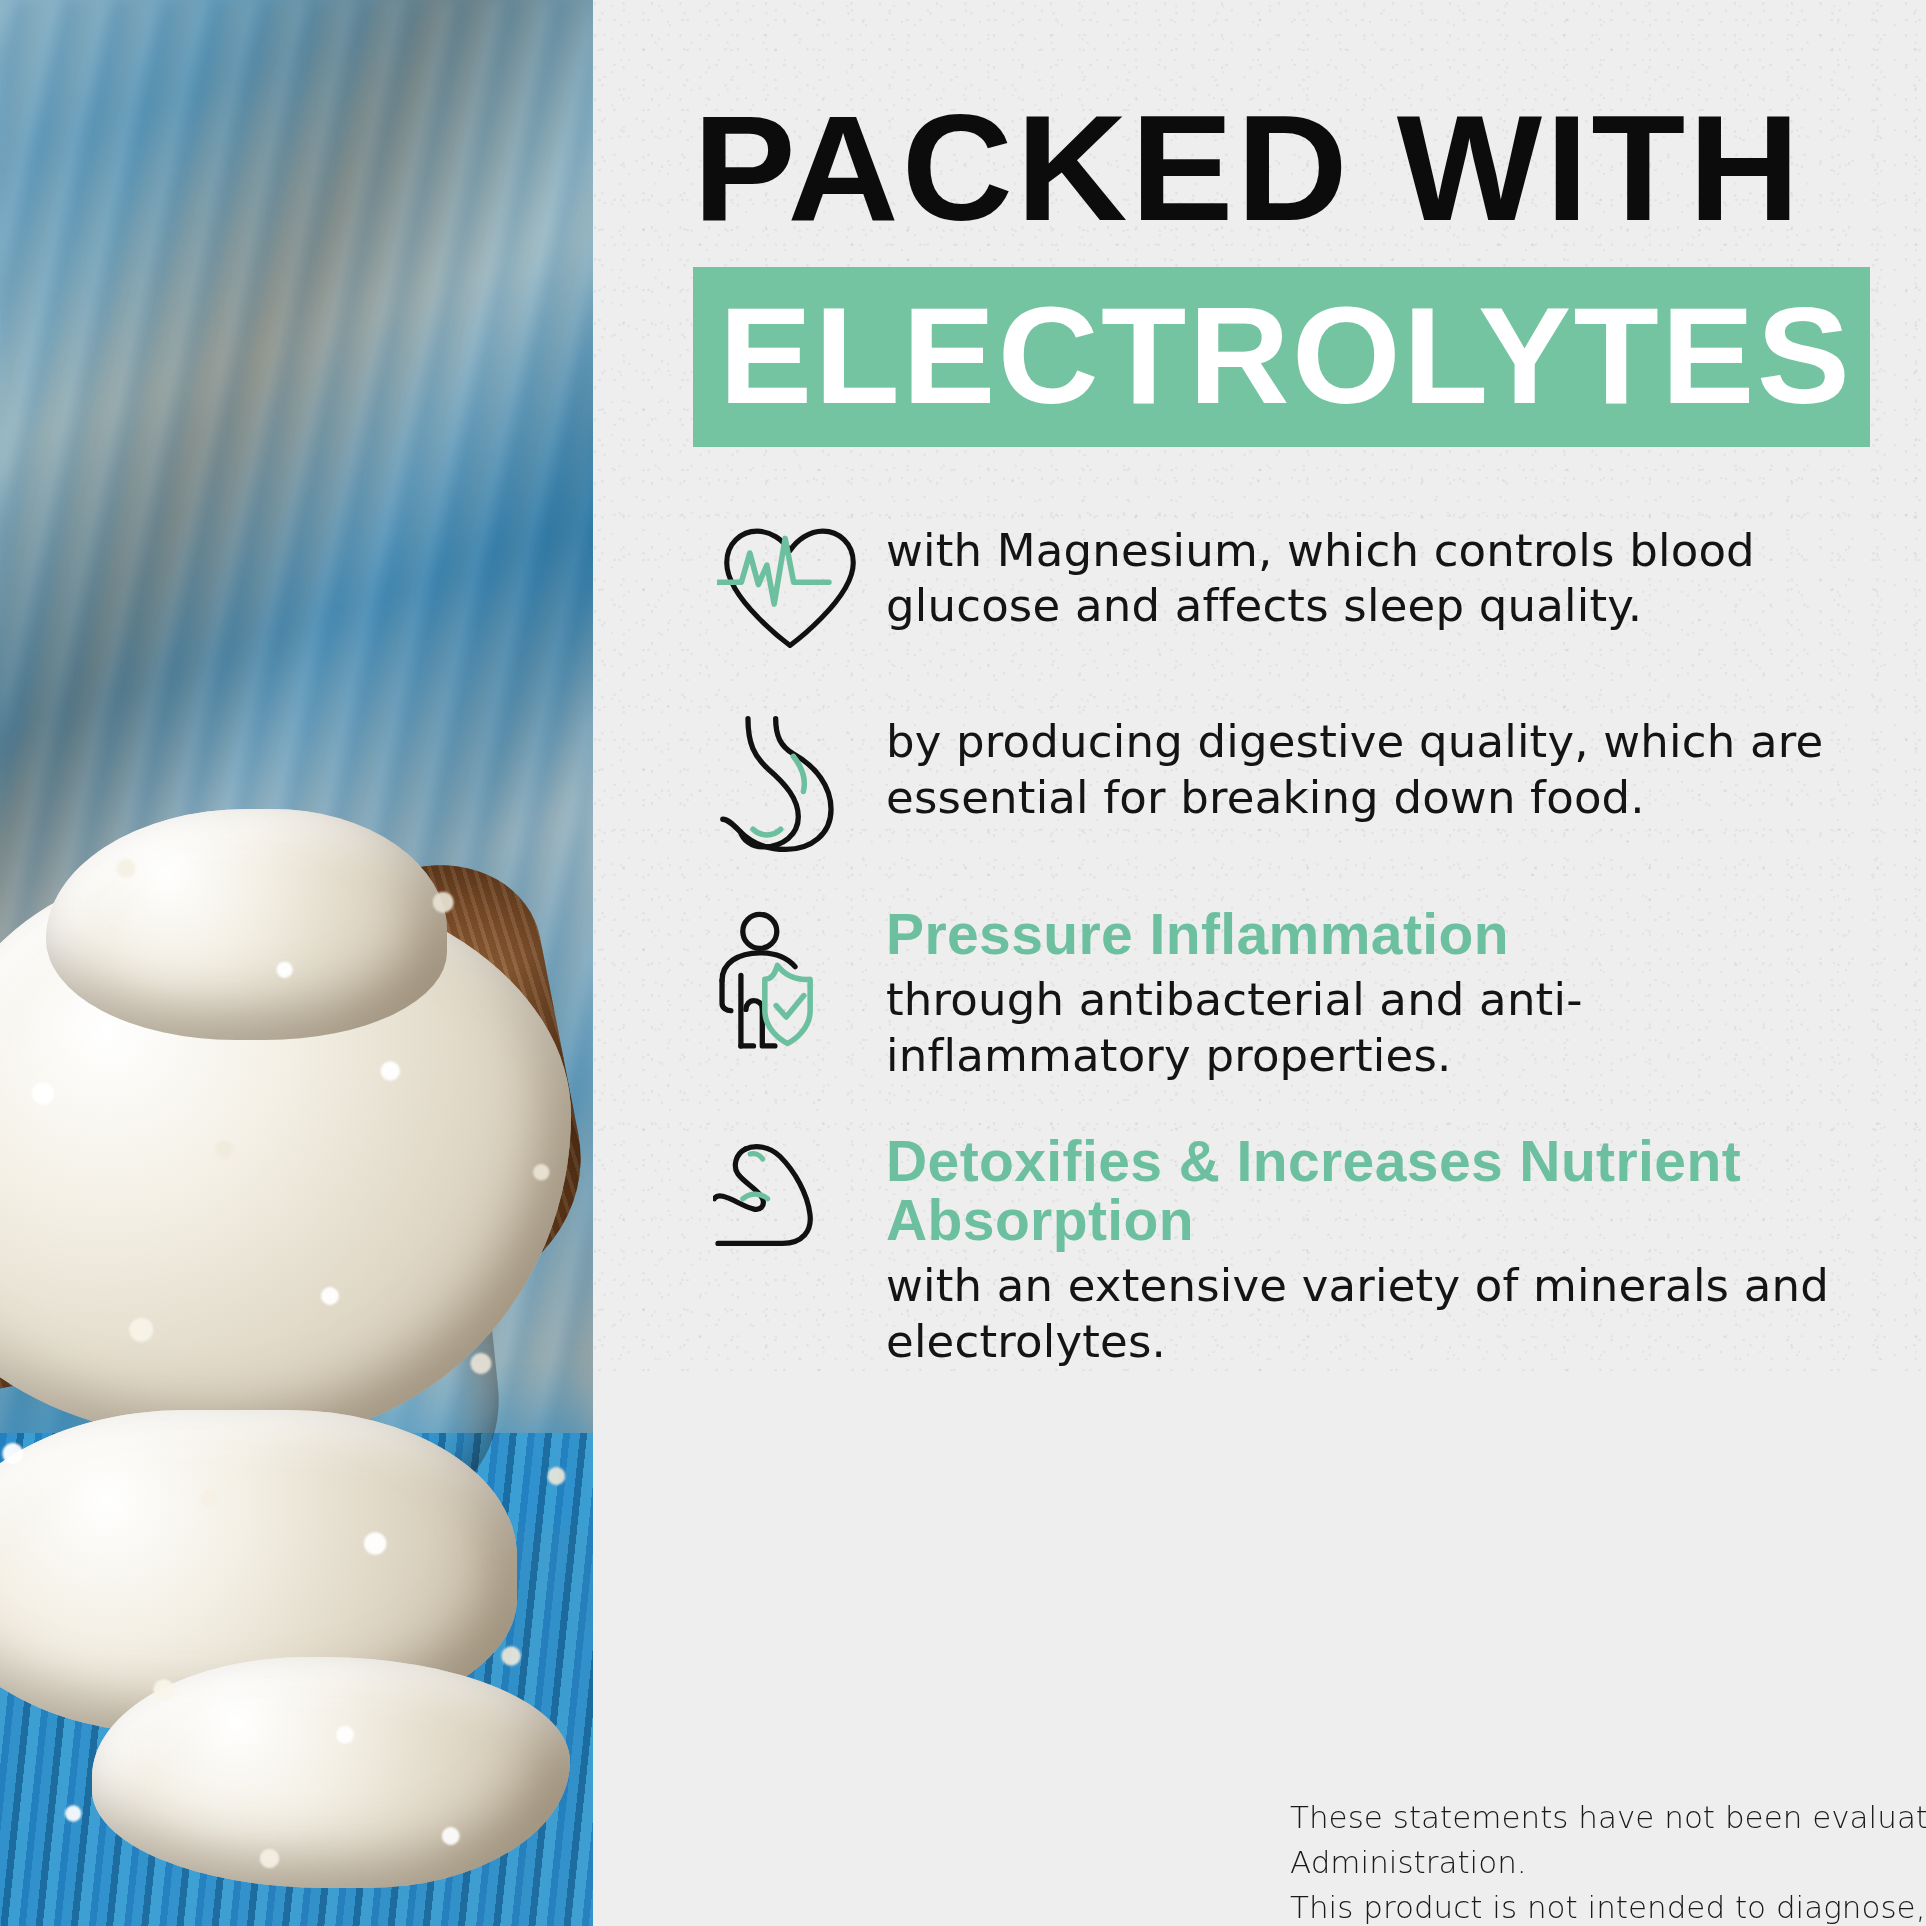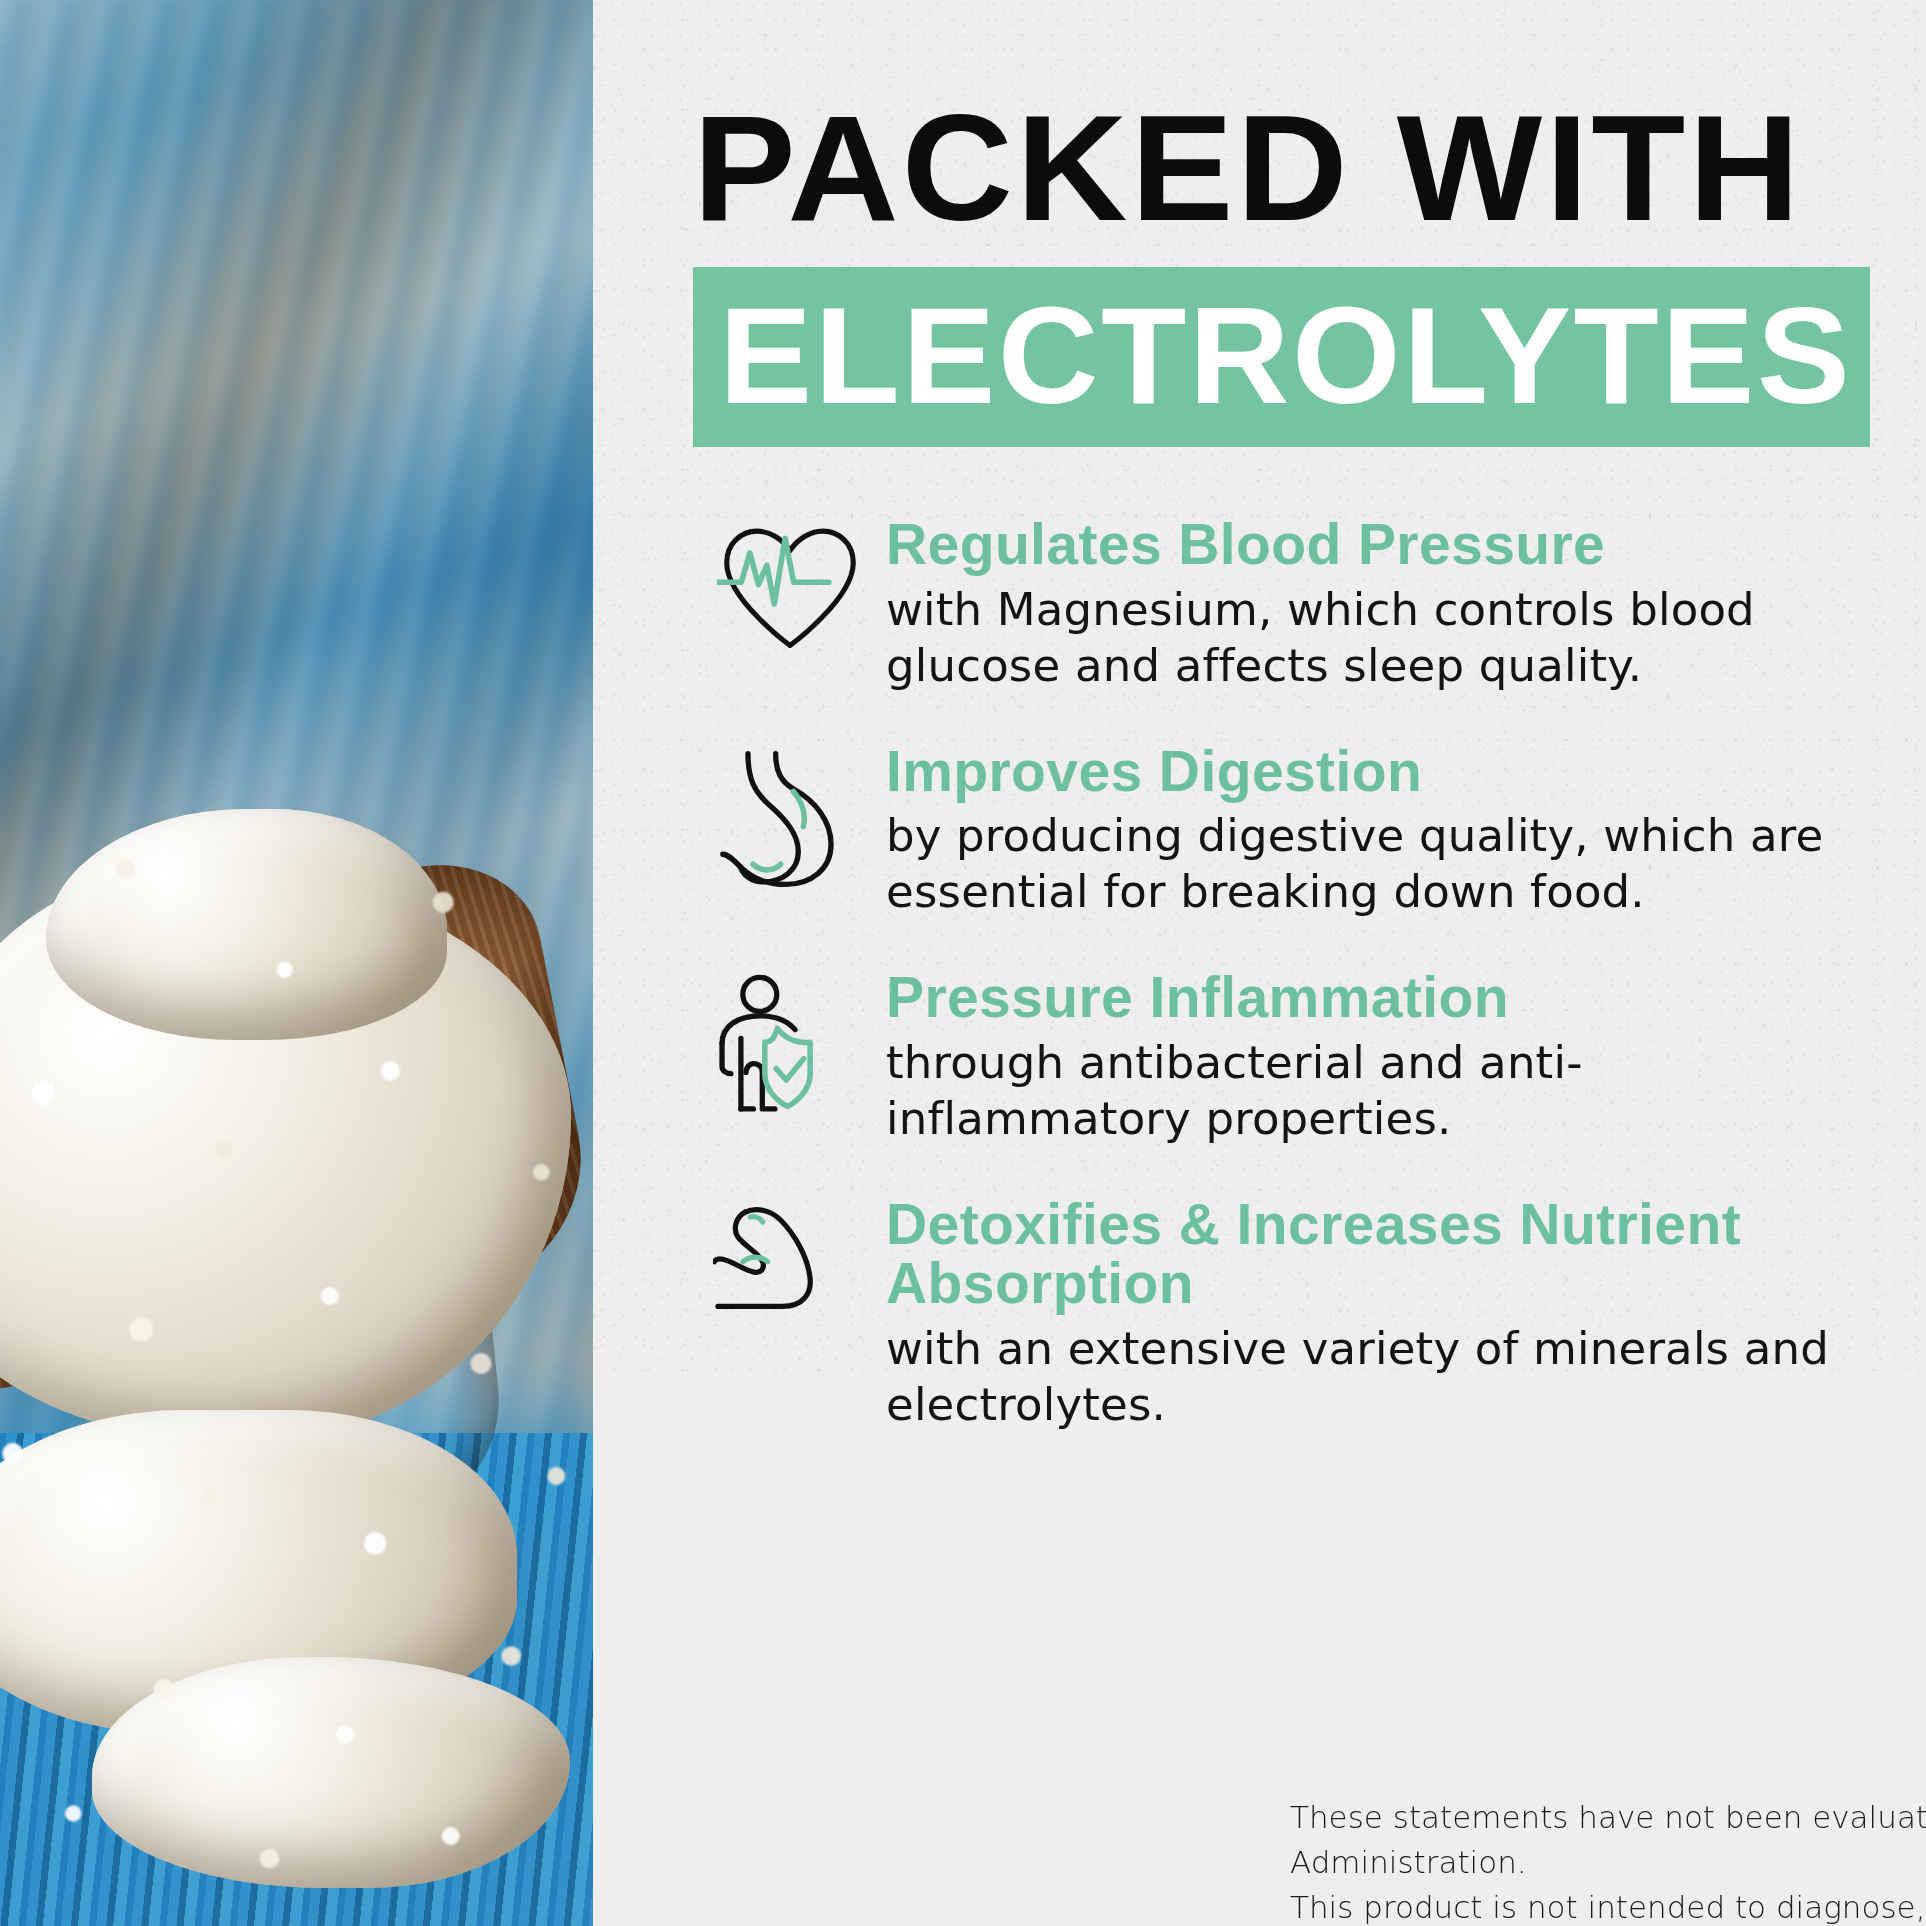--- a/index.html
+++ b/index.html
@@ -308,36 +308,34 @@
       <div class="benefits">
 
         <div class="benefit">
           <div class="benefit-icon">
             <svg width="146" height="139" viewBox="0 0 120 112">
               <path d="M60 102 C60 102 8 64 8 34 C8 18 20 8 33 8 C44 8 54 15 60 24 C66 15 76 8 87 8 C100 8 112 18 112 34 C112 64 60 102 60 102 Z" fill="none" stroke="#111111" stroke-width="4.2" stroke-linejoin="round"></path>
               <path d="M0 50 L20 50 L27 26 L34 52 L41 36 L47 68 L56 14 L63 50 L92 50" fill="none" stroke="#6cc0a0" stroke-width="4.6" stroke-linecap="round" stroke-linejoin="round"></path>
             </svg>
           </div>
           <div class="benefit-body">
-            <h2 class="benefit-title">Regulates Blood Pressure</h2>
             <p class="benefit-text">with Magnesium, which controls blood glucose and affects sleep quality.</p>
           </div>
         </div>
 
         <div class="benefit">
           <div class="benefit-icon">
             <svg width="139" height="146" viewBox="0 0 110 116">
               <path d="M22 6 C22 26 27 36 38 46 C52 58 62 70 62 84 C62 98 50 108 34 108 C24 108 18 102 16 96" fill="none" stroke="#111111" stroke-width="4.2" stroke-linecap="round"></path>
               <path d="M44 6 C44 20 48 28 58 34 C76 44 88 60 88 78 C88 98 72 110 52 110 C36 110 24 104 16 96 C10 90 6 86 2 86" fill="none" stroke="#111111" stroke-width="4.2" stroke-linecap="round" stroke-linejoin="round"></path>
               <path d="M58 36 C66 46 68 56 66 64" fill="none" stroke="#6cc0a0" stroke-width="4.4" stroke-linecap="round"></path>
               <path d="M26 94 C32 100 42 100 48 94" fill="none" stroke="#6cc0a0" stroke-width="4.4" stroke-linecap="round"></path>
             </svg>
           </div>
           <div class="benefit-body">
-            <h2 class="benefit-title">Improves Digestion</h2>
             <p class="benefit-text">by producing digestive quality, which are essential for breaking down food.</p>
           </div>
         </div>
 
         <div class="benefit">
           <div class="benefit-icon">
             <svg width="146" height="146" viewBox="0 0 116 116">
               <circle cx="34" cy="17" r="13.5" fill="none" stroke="#111111" stroke-width="4.2"></circle>
               <path d="M4 56 C4 42 17 34 34 34 C46 34 56 38 62 45" fill="none" stroke="#111111" stroke-width="4.2" stroke-linecap="round"></path>
               <path d="M4 56 L4 74 C4 78 8 80 11 80" fill="none" stroke="#111111" stroke-width="4.2" stroke-linecap="round"></path>

